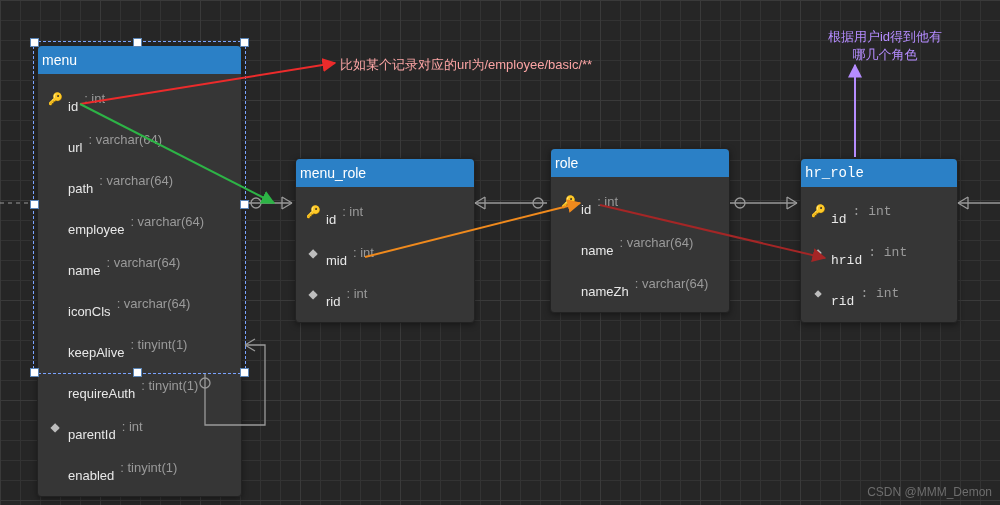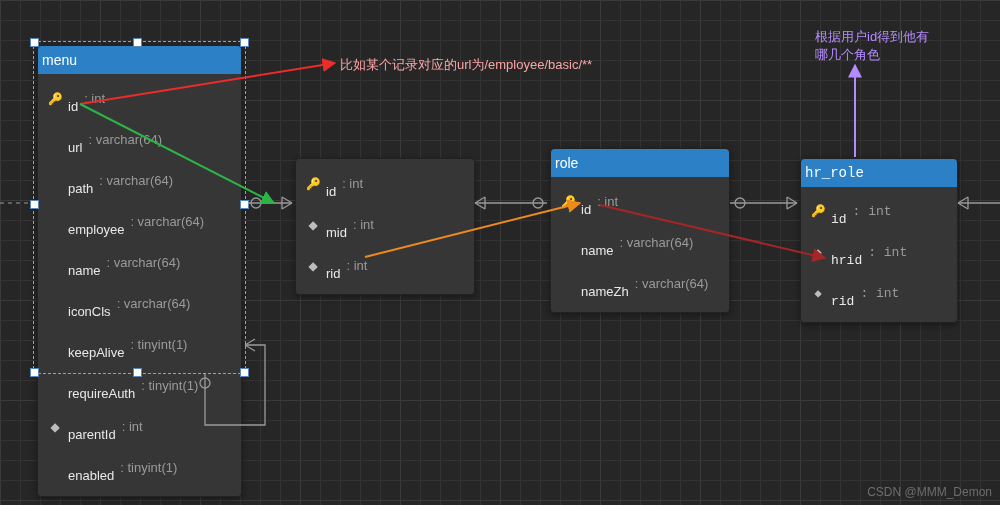--- a/index.html
+++ b/index.html
@@ -54,21 +54,21 @@
   .row .icon { width: 14px; text-align: center; font-size: 12px; }
   .row .name { color: #e8e8e8; font-weight: 500; margin-top: 16px; }
   .row .type { color: #9a9a9a; }
   .key-icon { color: #e8b22a; }
   .fk-icon  { color: #bdbdbd; font-size: 10px; }
   
   .sel { position:absolute; border:1px dashed #7aa3ff; pointer-events:none; }
   .handle { position:absolute; width:9px; height:9px; background:#fff; border:1px solid #5b86b8; }
   
   .anno-red { position:absolute; color:#fca5a5; font-size:13px; }
-  .anno-purple { position:absolute; color:#b58cff; font-size:13px; line-height:1.35; }
+  .anno-purple { position:absolute; color:#b58cff; font-size:13px; text-align:center; line-height:1.35; }
   .watermark { position:absolute; right:8px; bottom:6px; color:#6d6d6d; font-size:12px; }
   .crow { stroke:#9a9a9a; stroke-width:1.3; fill:none; }
   .ring { stroke:#9a9a9a; stroke-width:1.3; fill:none; }
   .conn { stroke:#9a9a9a; stroke-width:1.3; fill:none; }
 </style>
 </head>
 <body>
 <div class="grid"></div>
 
 <div class="table" style="left:37px; top:45px; width:205px;">
@@ -131,20 +131,21 @@
 <div class="handle" style="left:30px; top:38px;"></div>
 <div class="handle" style="left:133px; top:38px;"></div>
 <div class="handle" style="left:240px; top:38px;"></div>
 <div class="handle" style="left:30px; top:200px;"></div>
 <div class="handle" style="left:240px; top:200px;"></div>
 <div class="handle" style="left:30px; top:368px;"></div>
 <div class="handle" style="left:133px; top:368px;"></div>
 <div class="handle" style="left:240px; top:368px;"></div>
 
 <div class="table" style="left:295px; top:158px; width:180px;">
+  <div class="title">menu_role</div>
   <div class="rows">
     <div class="row">
       <span class="icon key-icon">🔑</span>
       <span class="name">id</span>
         <span class="type">: int</span>
     </div>
     <div class="row">
       <span class="icon fk-icon">◆</span>
       <span class="name">mid</span>
         <span class="type">: int</span>

